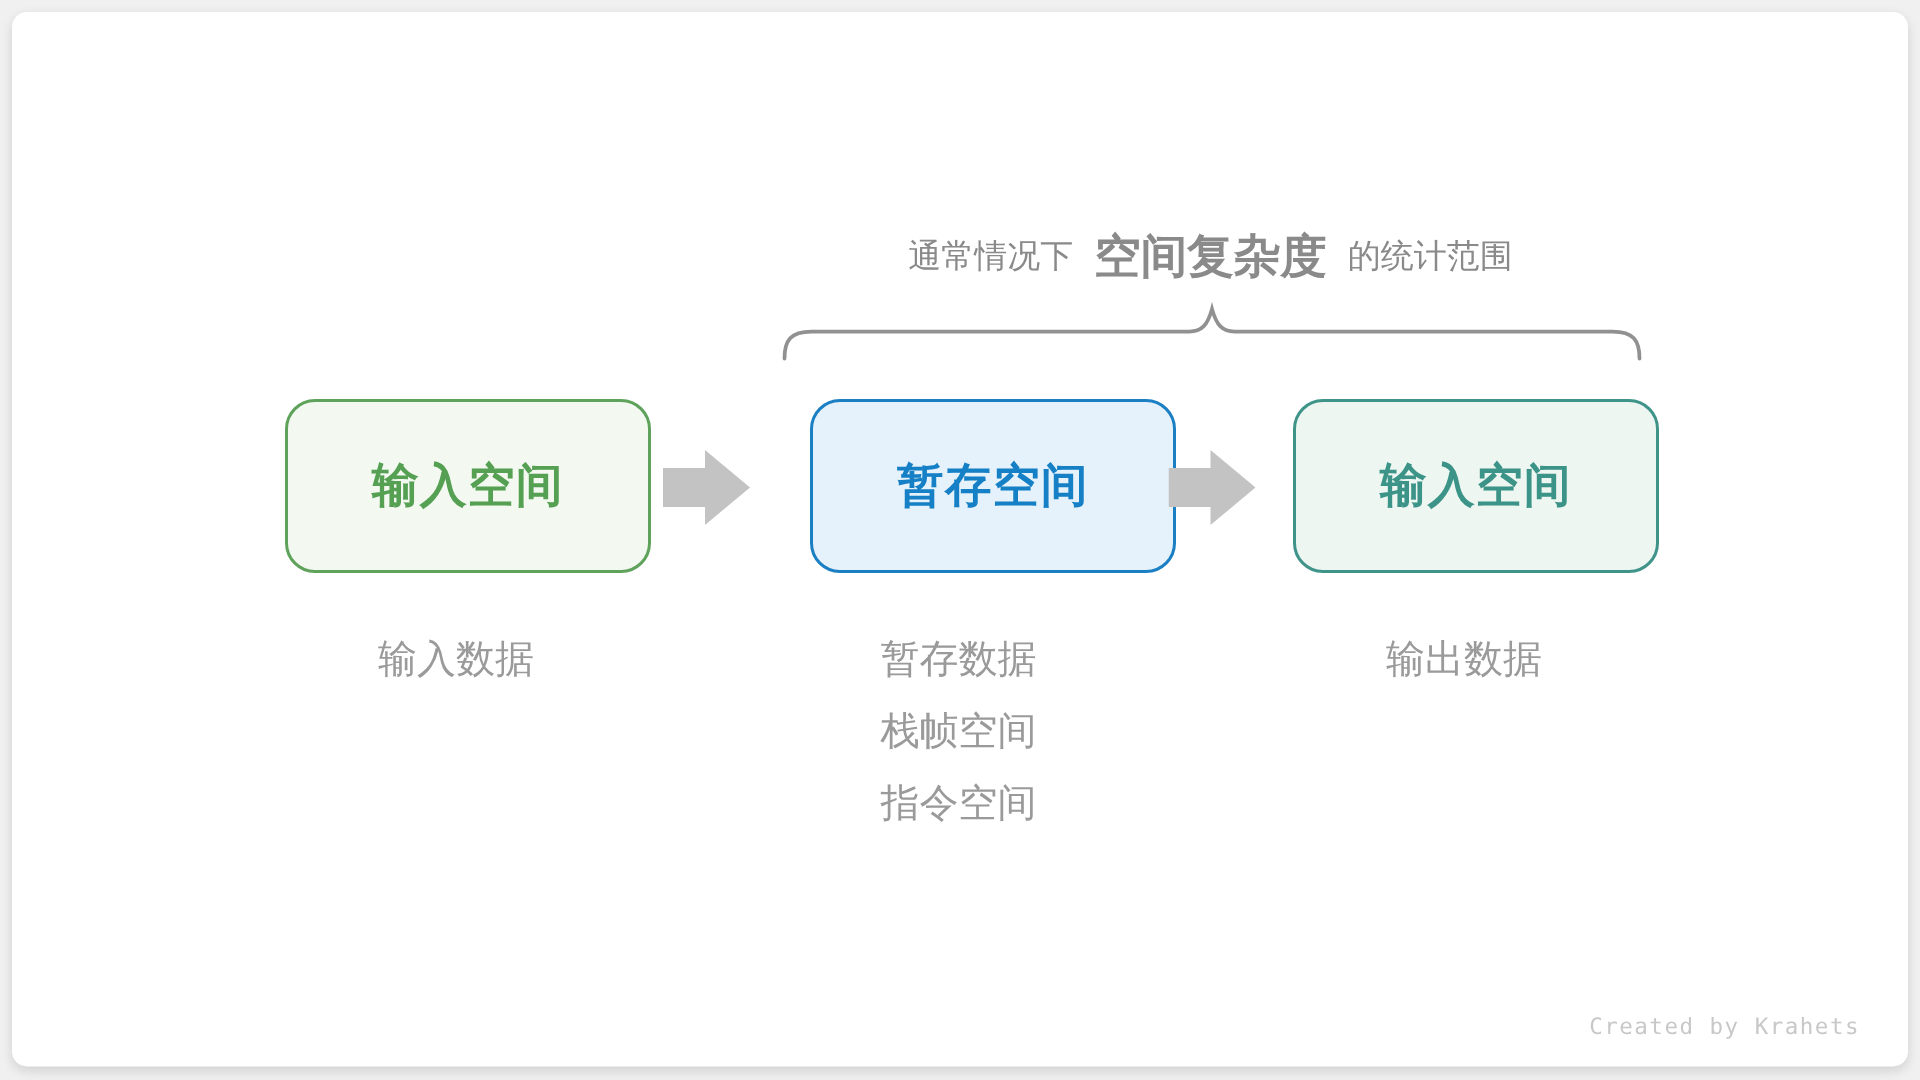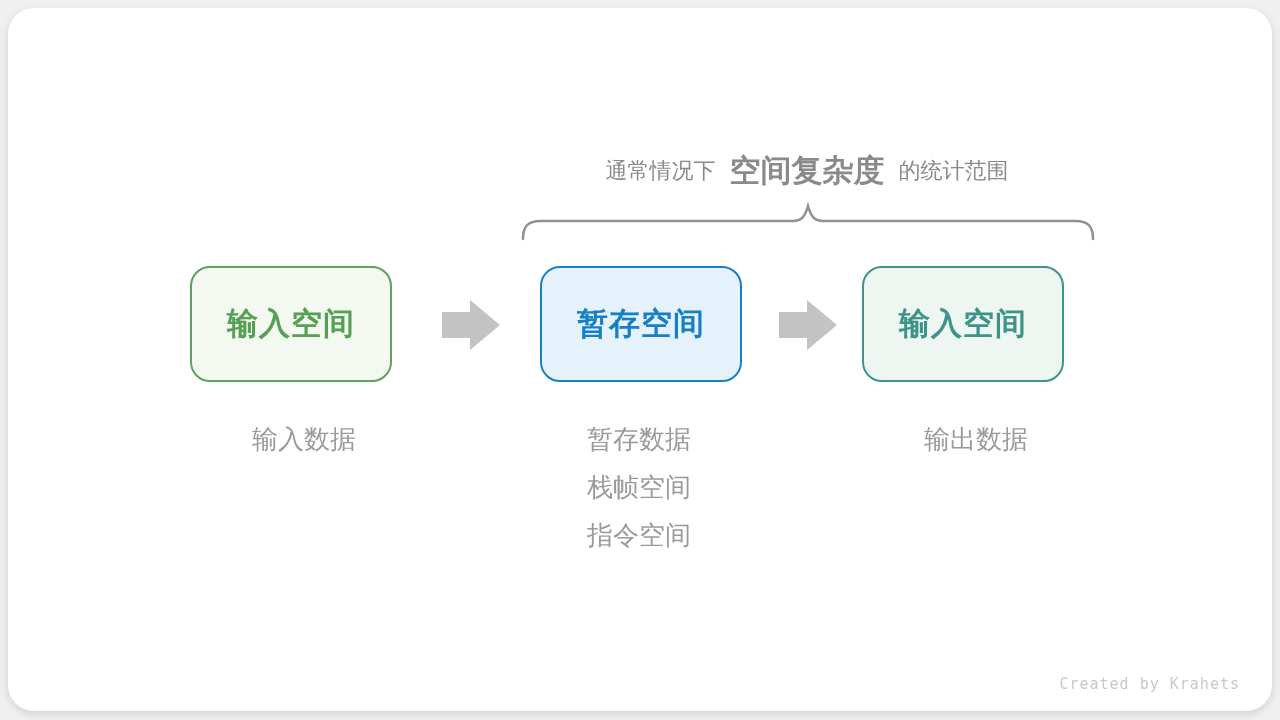--- a/index.html
+++ b/index.html
@@ -11,21 +11,21 @@
     font-family: "Liberation Sans", "DejaVu Sans", sans-serif;
     overflow: hidden;
   }
   .card {
     position: absolute;
     left: 8px;
     top: 8px;
     width: 1264px;
     height: 703px;
     background: #ffffff;
-    border-radius: 26px;
+    border-radius: 10px;
     box-shadow: 0 3px 8px rgba(0,0,0,0.13);
   }
   
   .annotation {
     position: absolute;
     left: 799px; 
     top: 142px;
     transform: translateX(-50%);
     display: flex;
     align-items: center;
@@ -40,21 +40,21 @@
     position: absolute;
     left: 513px; 
     top: 193px;  
     width: 574px;
     height: 40px;
   }
   
   .box {
     position: absolute;
     top: 258px; 
-    width: 202px;
+    width: 244px;
     height: 116px;
     box-sizing: border-box;
     border: 2.5px solid #888;
     border-radius: 20px;
     display: flex;
     align-items: center;
     justify-content: center;
     font-size: 31px;
     font-weight: bold;
     letter-spacing: 1px;

